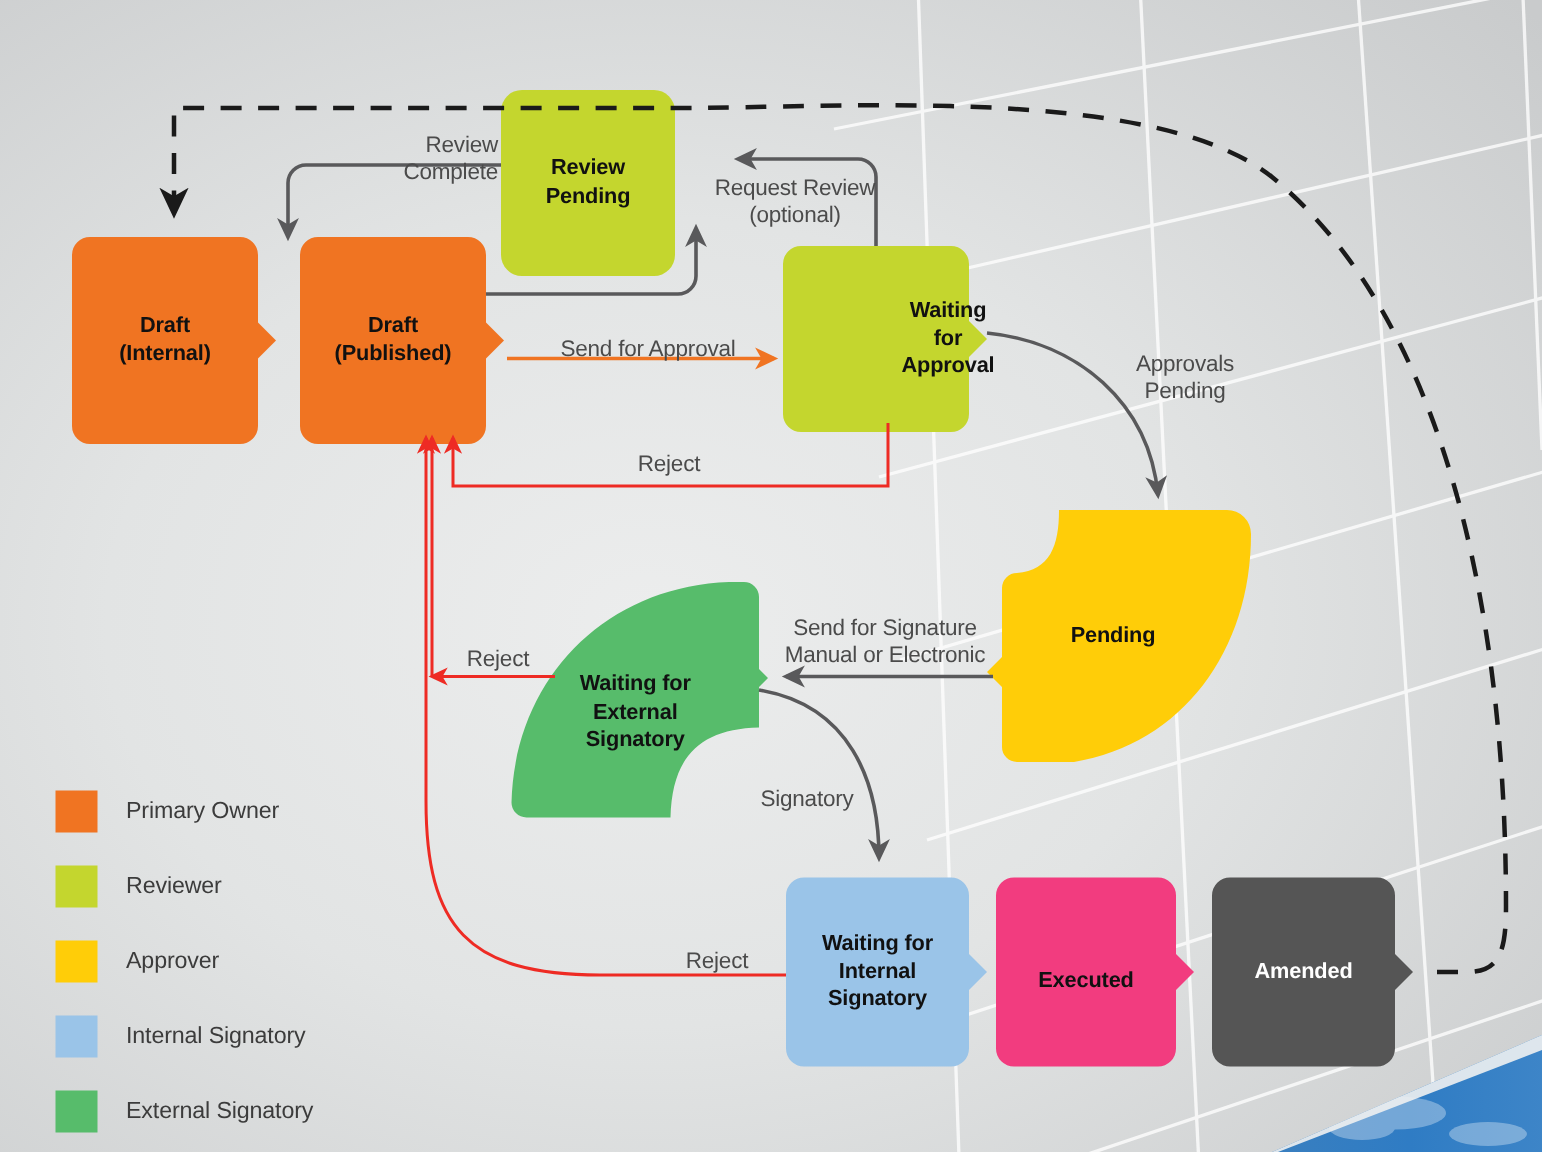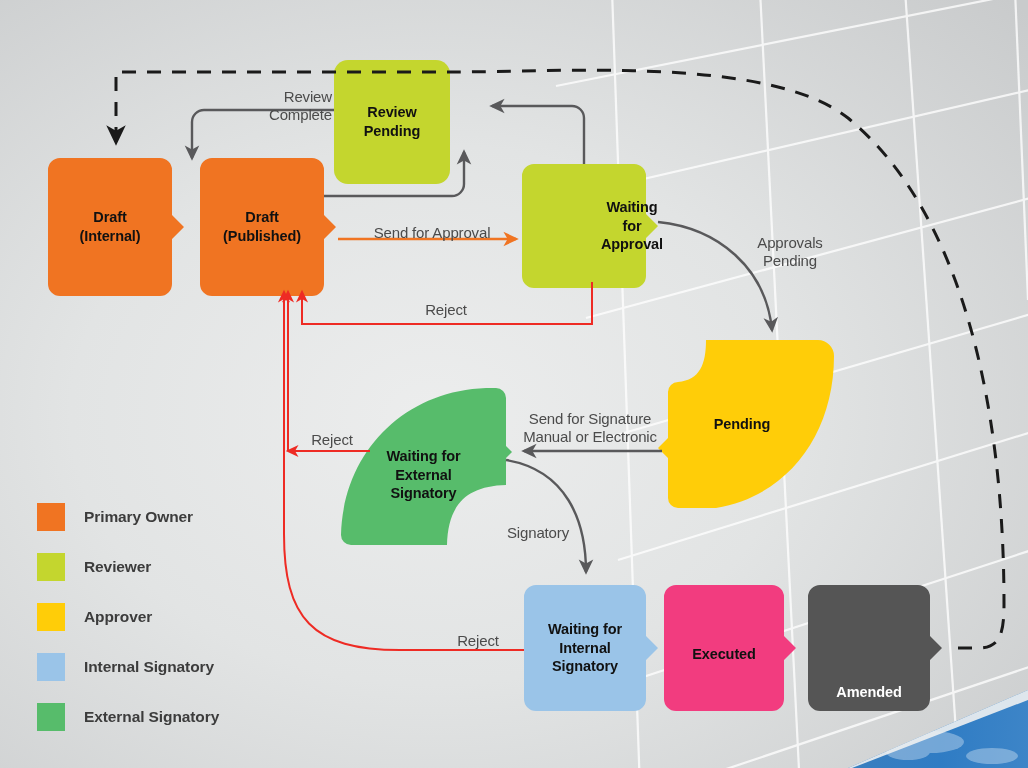--- a/index.html
+++ b/index.html
@@ -52,23 +52,22 @@
     line-height: 1.22;
     white-space: pre-line;
     text-align: center;
     letter-spacing: -0.15px;
   }
   .edge-label.right { text-align: right; }
 
   #legend {
     position: absolute;
     left: 37px;
-    top: 492px;
+    top: 516px;
     width: 240px;
-    font-weight: bold;
   }
   .legend-row {
     display: flex;
     align-items: center;
     height: 50px;
   }
   .legend-swatch {
     width: 28px;
     height: 28px;
     flex: 0 0 28px;
@@ -215,25 +214,26 @@
     <div class="node-label" style="left:522px; top:164px; width:124px; height:124px;padding-left:48px;">Waiting<br>for<br>Approval</div>
 
     <div class="node-label" style="left:666px; top:340px; width:152px; height:168px;">Pending</div>
 
     <div class="node-label" style="left:341px; top:400px; width:165px; height:150px;">Waiting for<br>External<br>Signatory</div>
 
     <div class="node-label" style="left:524px; top:585px; width:122px; height:126px;">Waiting for<br>Internal<br>Signatory</div>
 
     <div class="node-label" style="left:664px; top:585px; width:120px; height:138px;text-align:right;">Executed</div>
 
-    <div class="node-label light" style="left:808px; top:585px; width:122px; height:126px;margin-top:44px;">Amended</div>
+    <div class="node-label light" style="left:808px; top:585px; width:122px; height:126px;">Amended</div>
   </div>
 
   <div class="edge-label right" style="left:196px; top:88px; width:136px;">Review<br>Complete</div>
 
+  <div class="edge-label" style="left:466px; top:117px; width:128px;">Request Review<br>(optional)</div>
 
   <div class="edge-label" style="left:348px; top:224px; width:168px;">Send for Approval</div>
 
   <div class="edge-label" style="left:388px; top:301px; width:116px;">Reject</div>
 
   <div class="edge-label" style="left:732px; top:234px; width:116px;">Approvals<br>Pending</div>
 
   <div class="edge-label" style="left:508px; top:410px; width:164px;">Send for Signature<br>Manual or Electronic</div>
 
   <div class="edge-label" style="left:296px; top:431px; width:72px;">Reject</div>

